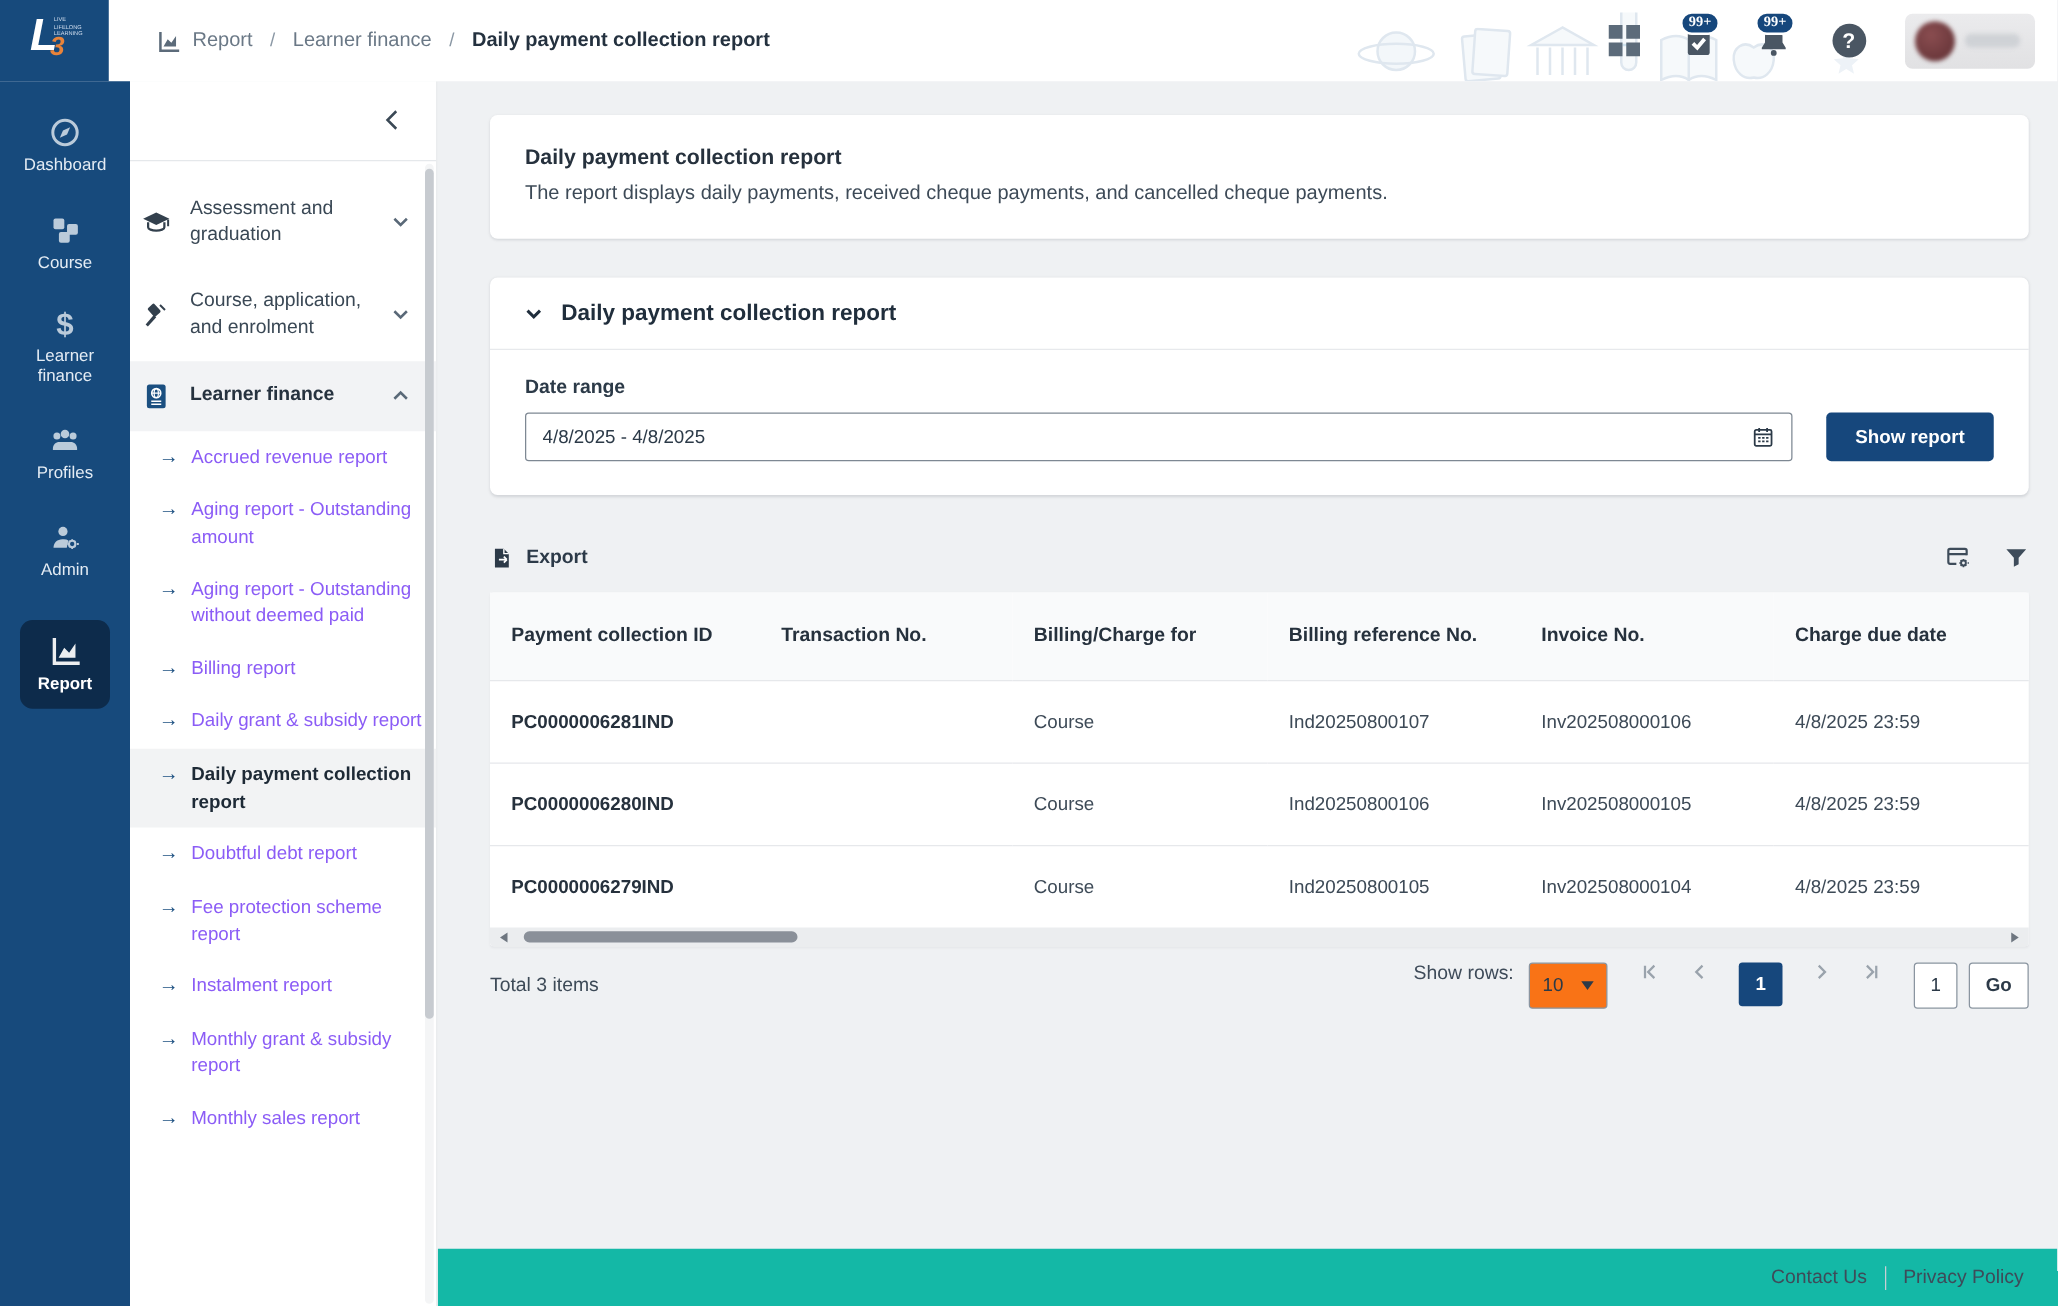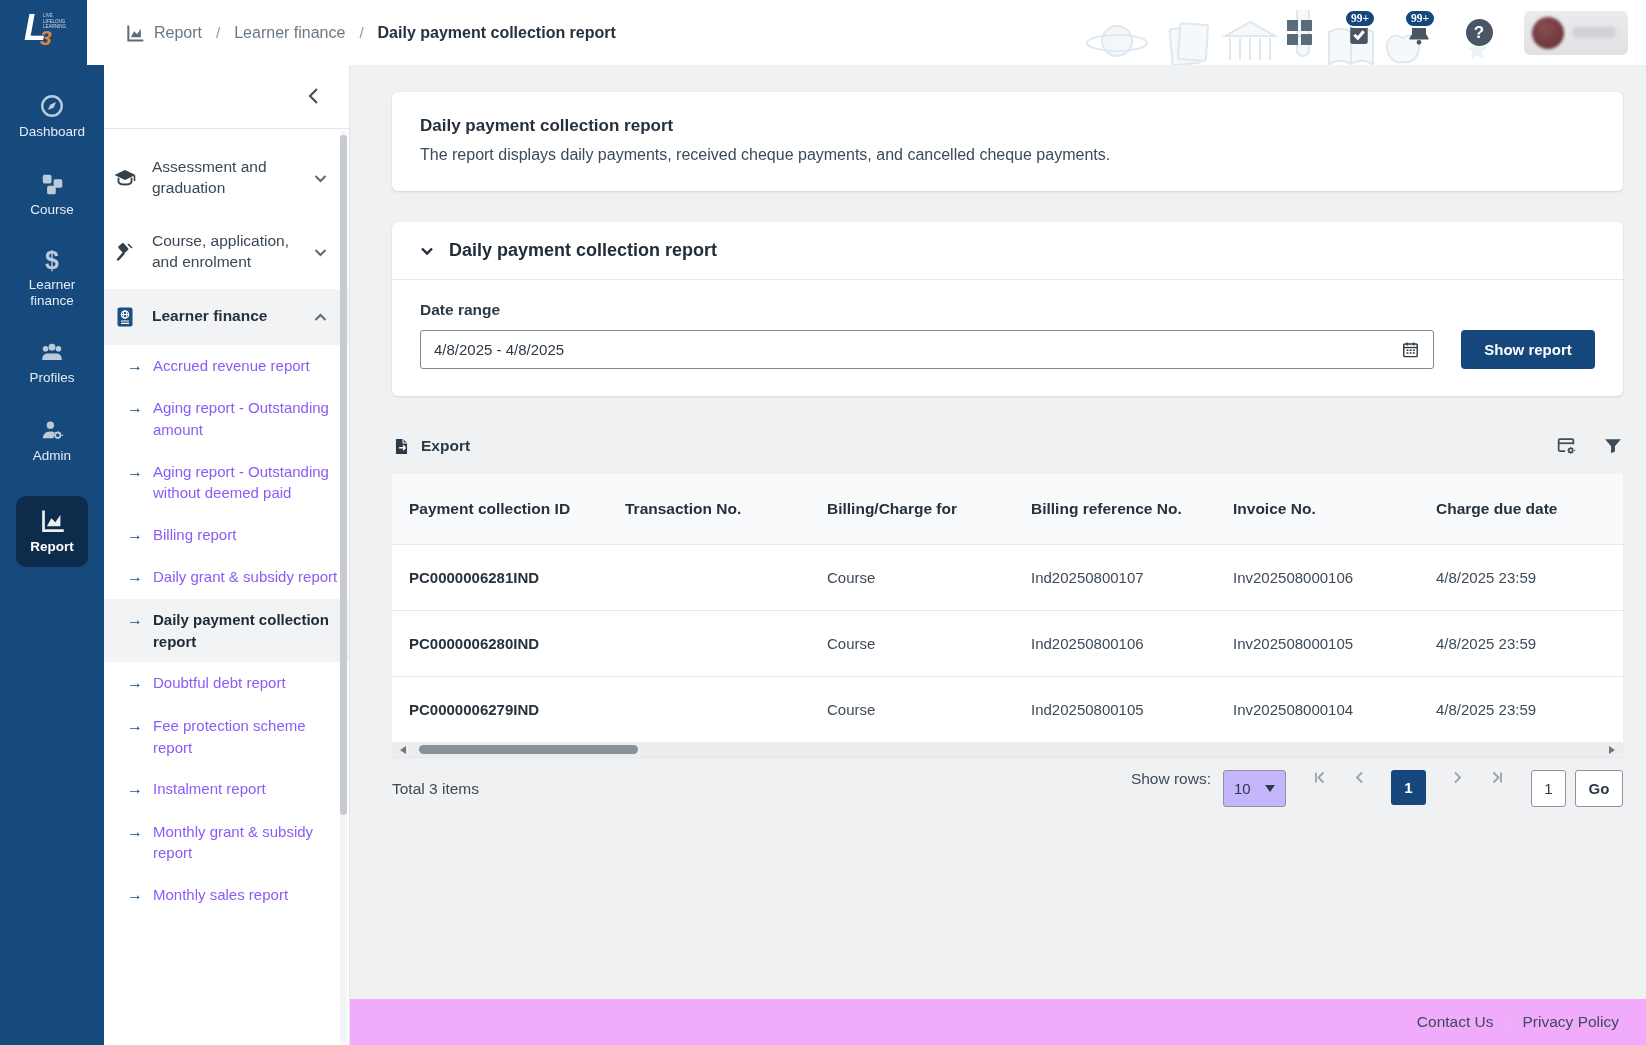--- a/index.html
+++ b/index.html
@@ -97,32 +97,32 @@
   .tbl tr:last-child td { border-bottom:none; }
   .hscroll { height:15px; background:#EBEDEF; position:relative; border-radius:0 0 3px 3px; }
   .hs-thumb { position:absolute; left:27px; top:3px; width:219px; height:9px; background:#8A9099; border-radius:5px; cursor:pointer; }
   .hs-left, .hs-right { position:absolute; top:3.5px; width:0; height:0; cursor:pointer; }
   .hs-left { left:8px; border-top:4.5px solid transparent; border-bottom:4.5px solid transparent; border-right:6px solid #6E7680; }
   .hs-right { right:8px; border-top:4.5px solid transparent; border-bottom:4.5px solid transparent; border-left:6px solid #6E7680; }
   .pager { margin:13px 23px 0 42px; display:flex; align-items:center; }
   .total-text { font-size:15.5px; color:#3D4A57; }
   .pager-right { margin-left:auto; display:flex; align-items:flex-start; }
   .show-rows-label { font-size:15.5px; color:#3E4B59; margin-right:12px; }
-  .rows-select { width:63px; height:37px; border:1px solid #8A95A0; border-radius:3px; background:#c4b5fd;
+  .rows-select { width:63px; height:37px; border:1px solid #8A95A0; border-radius:3px; background:#f97316;
     display:flex; align-items:center; padding:0 10px; cursor:pointer; }
   .rows-select .val { font-size:15px; color:#2C3A48; flex:1; }
   .caret-down { width:0; height:0; border-left:5.5px solid transparent; border-right:5.5px solid transparent; border-top:7px solid #2C3A48; }
   .pg-ico { margin-left:26px; display:flex; align-items:center; cursor:default; }
   .page-box { margin-left:26px; width:35px; height:35px; background:#16477C; border-radius:3px; color:#fff;
     font-size:15px; font-weight:700; display:flex; align-items:center; justify-content:center; cursor:pointer; }
   .goto-input { margin-left:26px; width:35px; height:37px; border:1px solid #8A95A0; border-radius:3px;
     text-align:center; font-size:15px; color:#2C3A48; font-family:inherit; outline:none; }
   .go-btn { margin-left:9px; width:48px; height:37px; background:#fff; border:1px solid #8A95A0; border-radius:3px;
     font-size:15px; font-weight:700; color:#2C3A48; cursor:pointer; font-family:inherit; }
-  .footer { position:absolute; left:0; right:0; bottom:0; height:46px; background:#f0abfc;
+  .footer { position:absolute; left:0; right:0; bottom:0; height:46px; background:#14b8a6;
     display:flex; align-items:center; justify-content:flex-end; padding-right:27px; gap:14px; }
   .foot-link { font-size:15.5px; color:#3E4B59; cursor:pointer; }
   .foot-sep { width:1px; height:19px; background:#C9CED4; }
 </style>
 </head>
 <body>
 
 <div class="app">
 
   <div class="logo">

